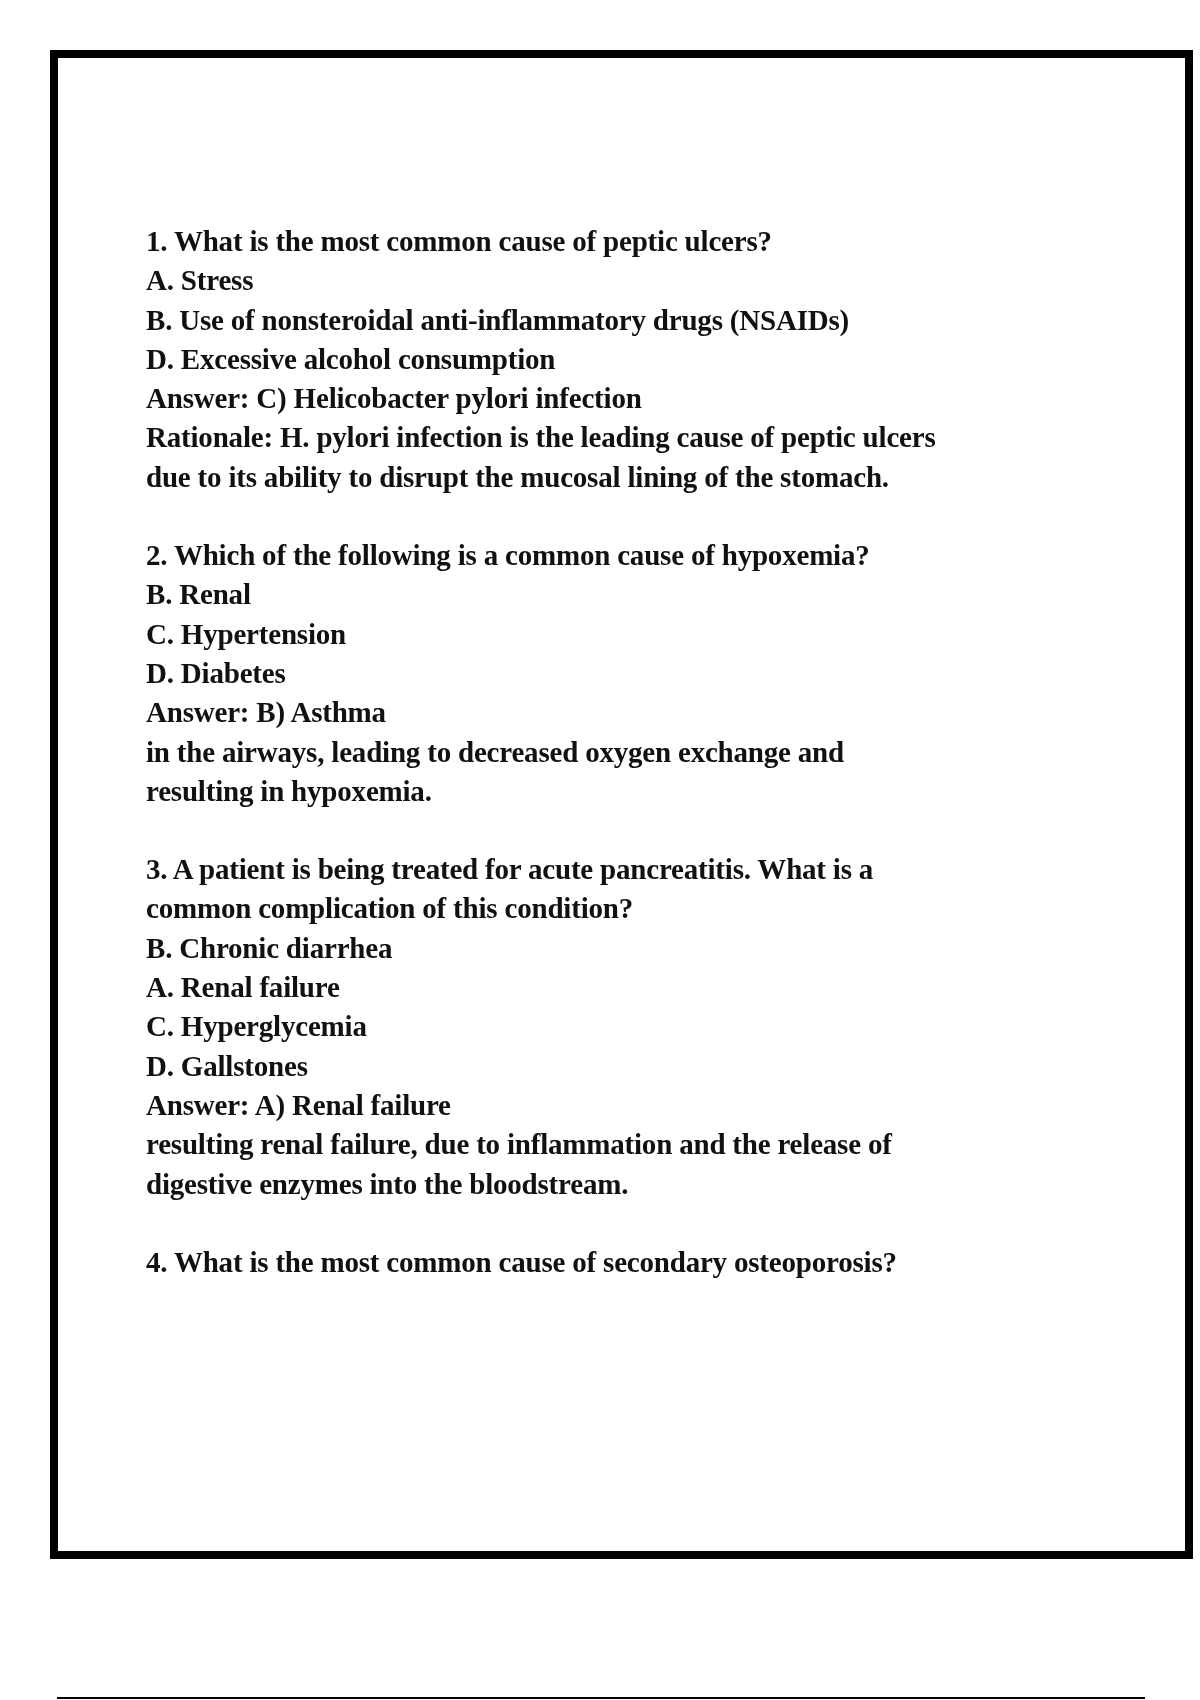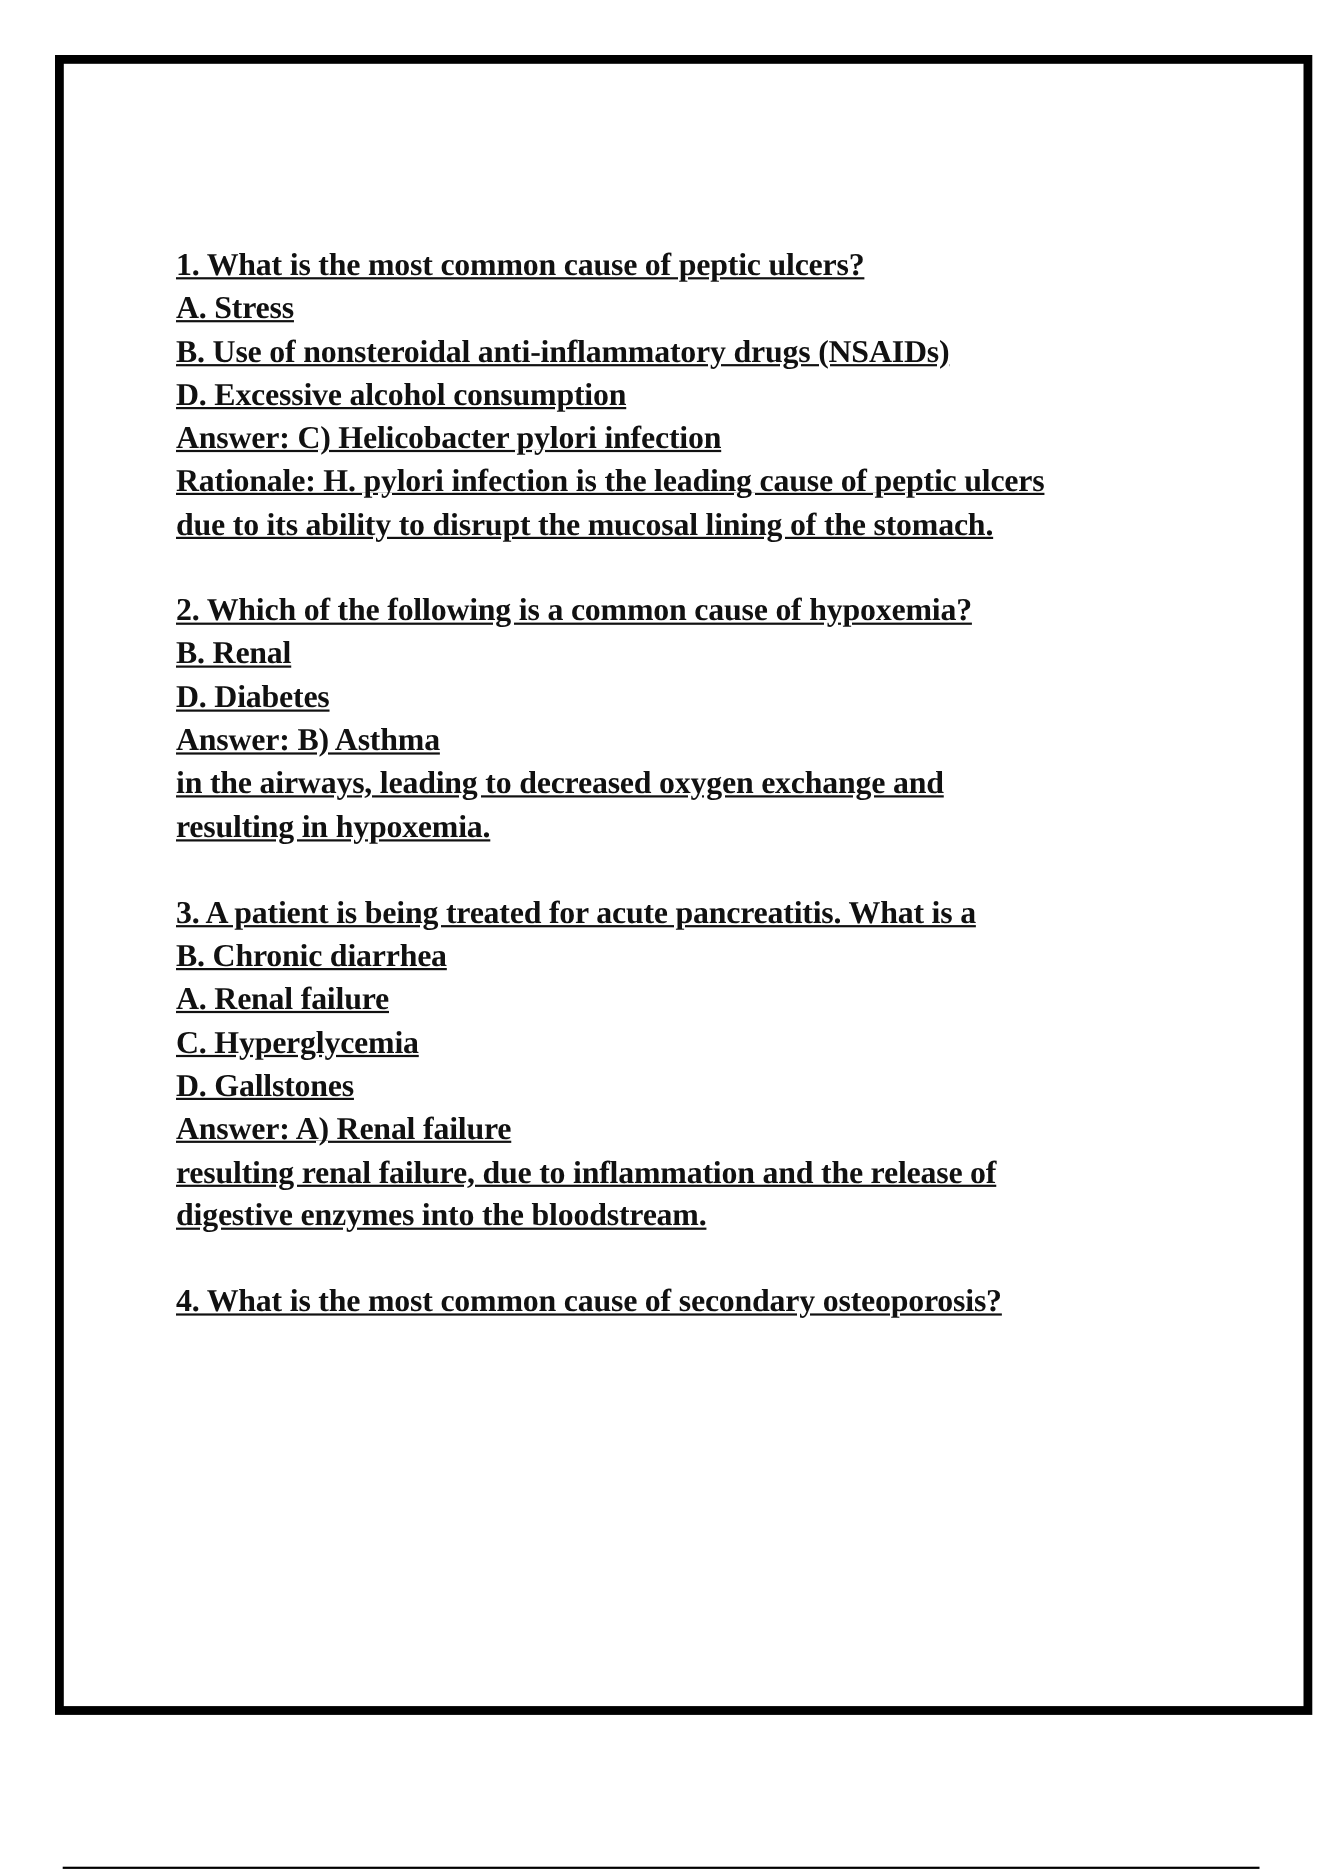--- a/index.html
+++ b/index.html
@@ -4,21 +4,21 @@
 <style>
   html, body { margin:0; padding:0; background:#ffffff; }
   body { width:1200px; height:1700px; position:relative; overflow:hidden; }
   .frame { position:absolute; left:50px; top:50px; width:1127px; height:1493px;
            border:8px solid #000; box-sizing:content-box; }
   .frame-top-ext { position:absolute; left:1140px; top:50px; width:45px; height:5px; background:#000; }
   .bottom-rule { position:absolute; left:57px; top:1697px; width:1088px; height:2px; background:#000; }
   .content { position:absolute; left:146px; top:222px; width:960px;
              font-family:"Liberation Serif","DejaVu Serif",serif; font-weight:bold;
              font-size:29px; line-height:39.3px; color:#111; letter-spacing:-0.2px; }
-  .q { margin:0 0 39px 14px;text-decoration:underline; }
+  .q { margin:0 0 39px 0; }
   .line { display:block; white-space:nowrap; }
 </style>
 </head>
 <body>
 
 <div class="frame"></div>
 <div class="frame-top-ext"></div>
 
 <div class="content">
 
@@ -28,28 +28,30 @@
     <span class="line">B. Use of nonsteroidal anti-inflammatory drugs (NSAIDs)</span>
     <span class="line">D. Excessive alcohol consumption</span>
     <span class="line">Answer: C) Helicobacter pylori infection</span>
     <span class="line">Rationale: H. pylori infection is the leading cause of peptic ulcers</span>
     <span class="line">due to its ability to disrupt the mucosal lining of the stomach.</span>
   </div>
 
   <div class="q">
     <span class="line">2. Which of the following is a common cause of hypoxemia?</span>
     <span class="line">B. Renal</span>
+    <span class="line">C. Hypertension</span>
     <span class="line">D. Diabetes</span>
     <span class="line">Answer: B) Asthma</span>
     <span class="line">in the airways, leading to decreased oxygen exchange and</span>
     <span class="line">resulting in hypoxemia.</span>
   </div>
 
   <div class="q">
     <span class="line">3. A patient is being treated for acute pancreatitis. What is a</span>
+    <span class="line">common complication of this condition?</span>
     <span class="line">B. Chronic diarrhea</span>
     <span class="line">A. Renal failure</span>
     <span class="line">C. Hyperglycemia</span>
     <span class="line">D. Gallstones</span>
     <span class="line">Answer: A) Renal failure</span>
     <span class="line">resulting renal failure, due to inflammation and the release of</span>
     <span class="line">digestive enzymes into the bloodstream.</span>
   </div>
 
   <div class="q">

